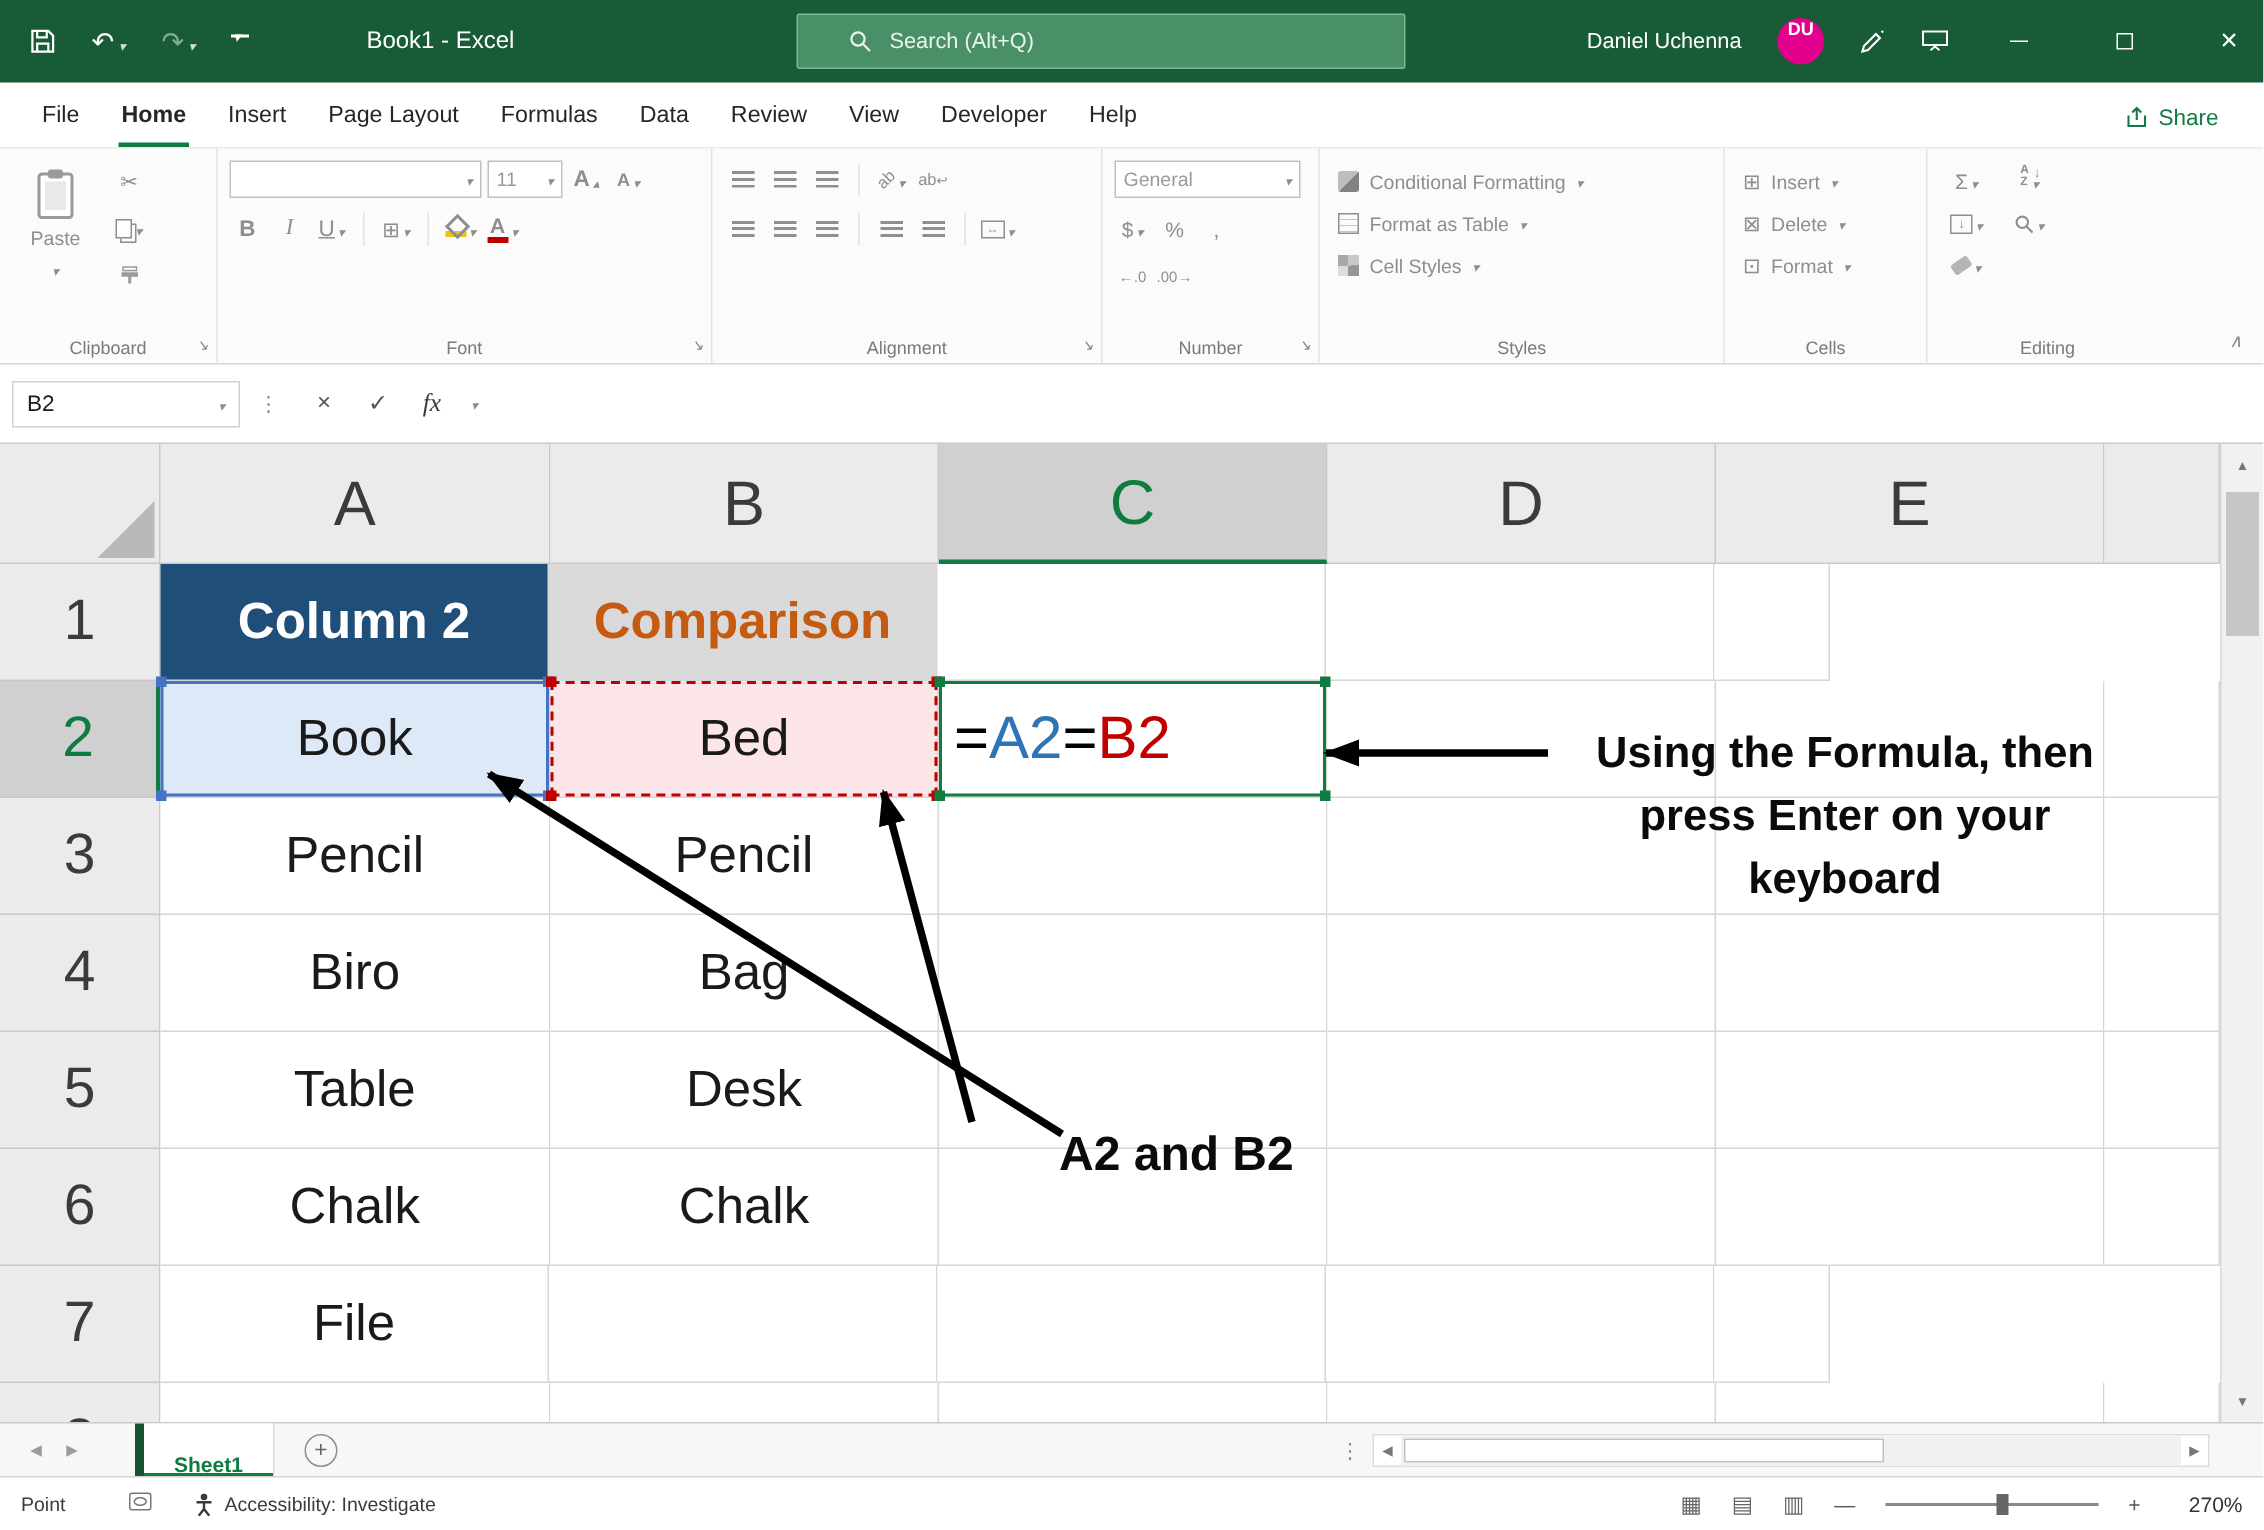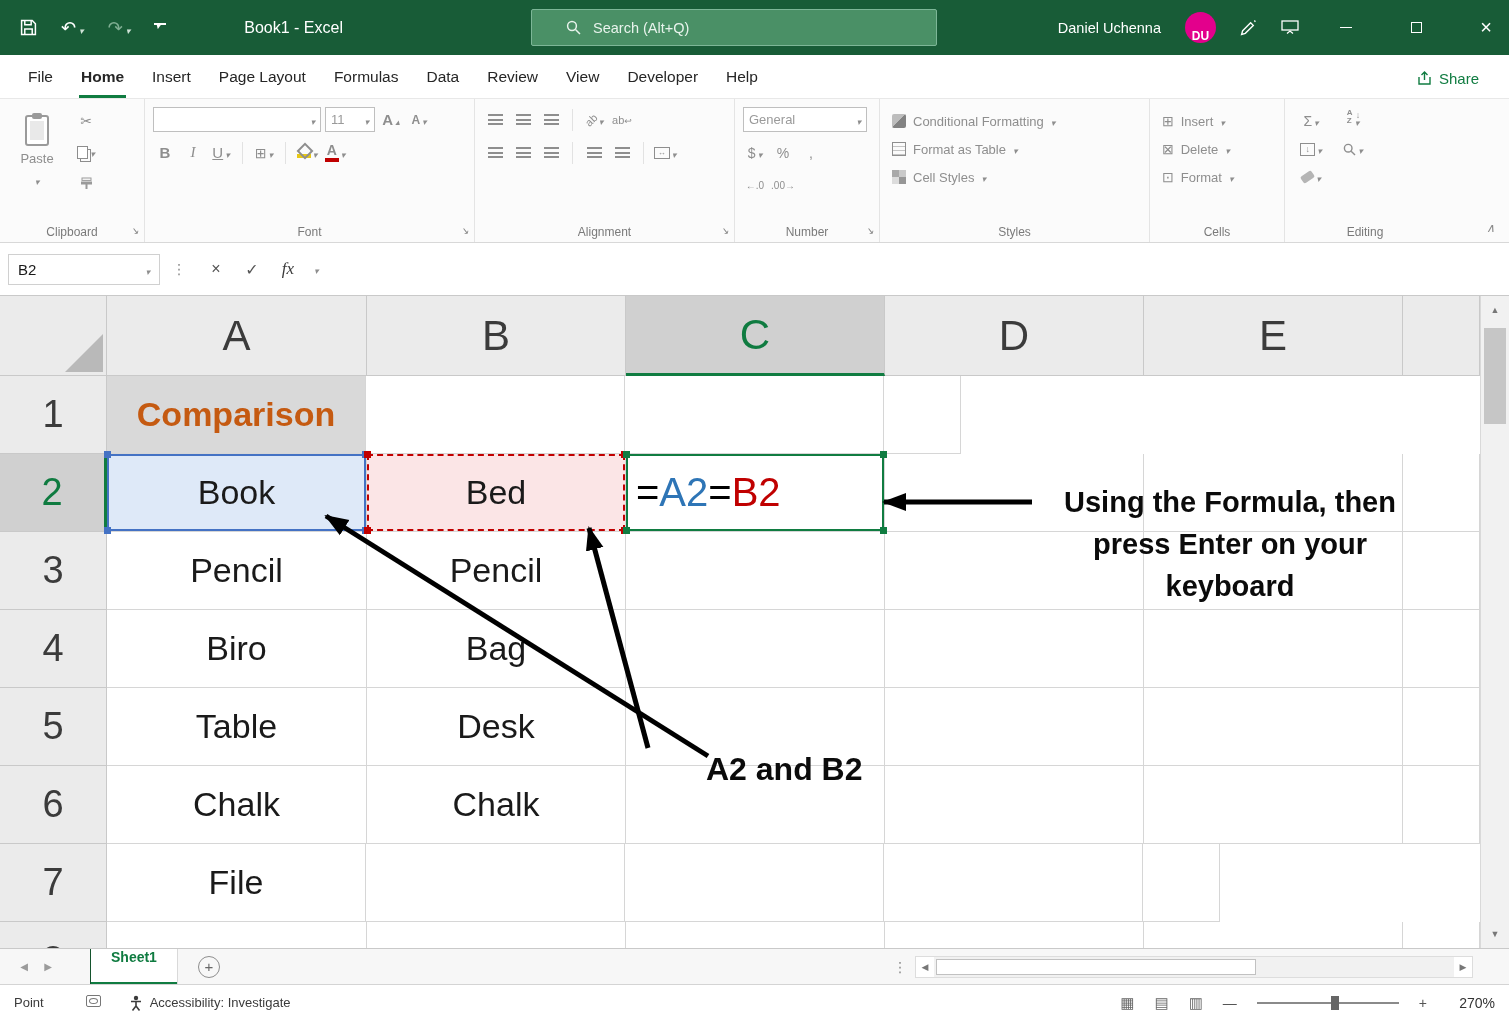--- a/index.html
+++ b/index.html
@@ -12,21 +12,21 @@
 .tb-ic{display:inline-flex;align-items:center;gap:3px;font-size:18px;line-height:1;color:#fff;cursor:default}
 .tb-ic.dim{color:#7fae92}
 .chev::after{content:"▾";font-size:9px;color:#8e8e8e;line-height:1}
 .chev.w::after{color:#cfe3d7}
 .bar-chev{display:inline-block;width:12px;height:10px;border-top:2px solid #fff;position:relative}
 .bar-chev::after{content:"▾";position:absolute;top:-4px;left:1px;font-size:10px;color:#fff}
 .tb-title{margin-left:78px;font-size:16px;white-space:nowrap}
 .tb-search{position:absolute;left:531px;top:9px;width:406px;height:37px;background:#4A9066;border:1px solid #7db697;border-radius:2px;display:flex;align-items:center;gap:12px;padding-left:34px;font-size:14.5px;color:#E8F3EC}
 .tb-right{margin-left:auto;display:flex;align-items:center;gap:24px;padding-right:0}
 .tb-user{font-size:14.5px}
-.avatar{width:31px;height:31px;border-radius:50%;background:#E3008C;display:flex;align-items:flex-end;justify-content:center;font-size:12px;font-weight:700}
+.avatar{width:31px;height:31px;border-radius:50%;background:#E3008C;display:flex;align-items:flex-start;justify-content:center;font-size:12px;font-weight:700}
 .winbtn{width:46px;height:55px;display:flex;align-items:center;justify-content:center;font-size:20px}
 .mini{display:inline-block;width:12px;border-top:1.6px solid #fff}
 .maxi{display:inline-block;width:11px;height:11px;border:1.6px solid #fff}
 
 
 .ribbontabs{position:absolute;top:55px;left:0;width:1509px;height:44px;background:#fff;display:flex;align-items:stretch;padding-left:14px;border-bottom:1px solid #E8E8E8;z-index:19}
 .rtab{padding:0 14px;font-size:15.5px;color:#262626;display:flex;align-items:center;position:relative;white-space:nowrap}
 .rtab.active{font-weight:700}
 .rtab.active::after{content:"";position:absolute;left:12px;right:12px;bottom:0;height:3px;background:#107C41}
 .share{position:absolute;right:20px;top:8px;height:30px;display:flex;align-items:center;gap:7px;color:#107C41;font-size:15px;padding:0 10px;border-radius:3px}
@@ -149,21 +149,21 @@
 
 .annot{position:absolute;font-weight:700;color:#0b0b0b;z-index:55}
 .annot-right{left:1040px;top:481px;width:380px;text-align:center;font-size:29px;line-height:1.45}
 .annot-refs{left:706px;top:751px;font-size:32px}
 .arrows{position:absolute;top:0;left:0;z-index:60;pointer-events:none}
 
 
 .sheetbar{position:absolute;top:948px;left:0;width:1509px;height:36px;background:#F7F7F7;border-top:1px solid #C9C9C9;display:flex;align-items:center;z-index:16}
 .nav{color:#9b9b9b;font-size:10px;width:24px;text-align:center}
 .nav.first{margin-left:12px}
-.stab{height:100%;background:#fff;padding:0 20px;display:flex;align-items:flex-start;margin-left:30px;border-left:1px solid #14532d;border-right:1px solid #D9D9D9;position:relative}
+.stab{height:100%;background:#fff;padding:0 20px;display:flex;align-items:flex-end;margin-left:30px;border-left:6px solid #14532d;border-right:1px solid #D9D9D9;position:relative}
 .stab span{color:#0F7B40;font-weight:700;font-size:14px}
 .stab::after{content:"";position:absolute;left:0;right:0;bottom:0;height:2px;background:#107C41}
 .addsheet{width:22px;height:22px;border:1px solid #8e8e8e;border-radius:50%;display:flex;align-items:center;justify-content:center;color:#666;margin-left:20px;font-size:15px;line-height:1}
 .hs-dots{margin-left:auto;color:#8a8a8a;font-size:14px}
 .hscroll{width:558px;height:22px;display:flex;align-items:center;background:#fff;border:1px solid #DDD;margin:0 36px 0 8px}
 .hs-arrow{width:18px;text-align:center;font-size:9px;color:#777}
 .hs-track{flex:1;height:100%;position:relative;background:#F1F1F1}
 .hs-thumb{position:absolute;left:2px;top:2px;bottom:2px;width:320px;background:#fff;border:1px solid #C1C1C1}
 
 
@@ -516,20 +516,23 @@
     <div class="chead colA">A</div>
     <div class="chead">B</div>
     <div class="chead active">C</div>
     <div class="chead">D</div>
     <div class="chead">E</div>
     <div class="chead partial"></div>
   </div>
 
   <div class="grow">
     <div class="rhead">1</div>
+    <div class="cell bg-navy">
+        <span>Column 2</span>
+      </div>
     <div class="cell bg-gray">
         <span>Comparison</span>
       </div>
     <div class="cell"></div>
     <div class="cell"></div>
     <div class="cell partial"></div>
   </div>
 
   <div class="grow">
     <div class="rhead active">2</div>

